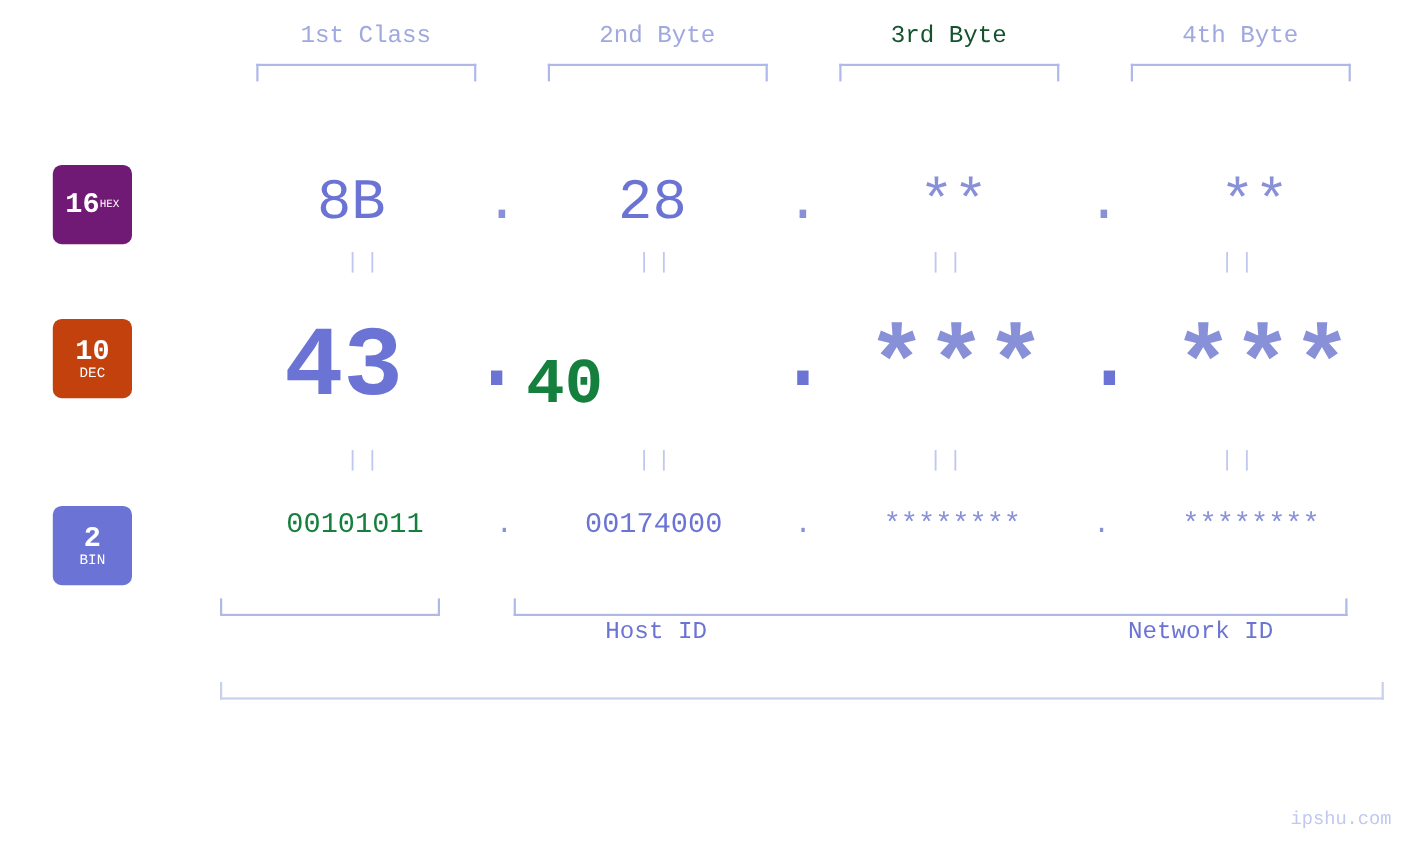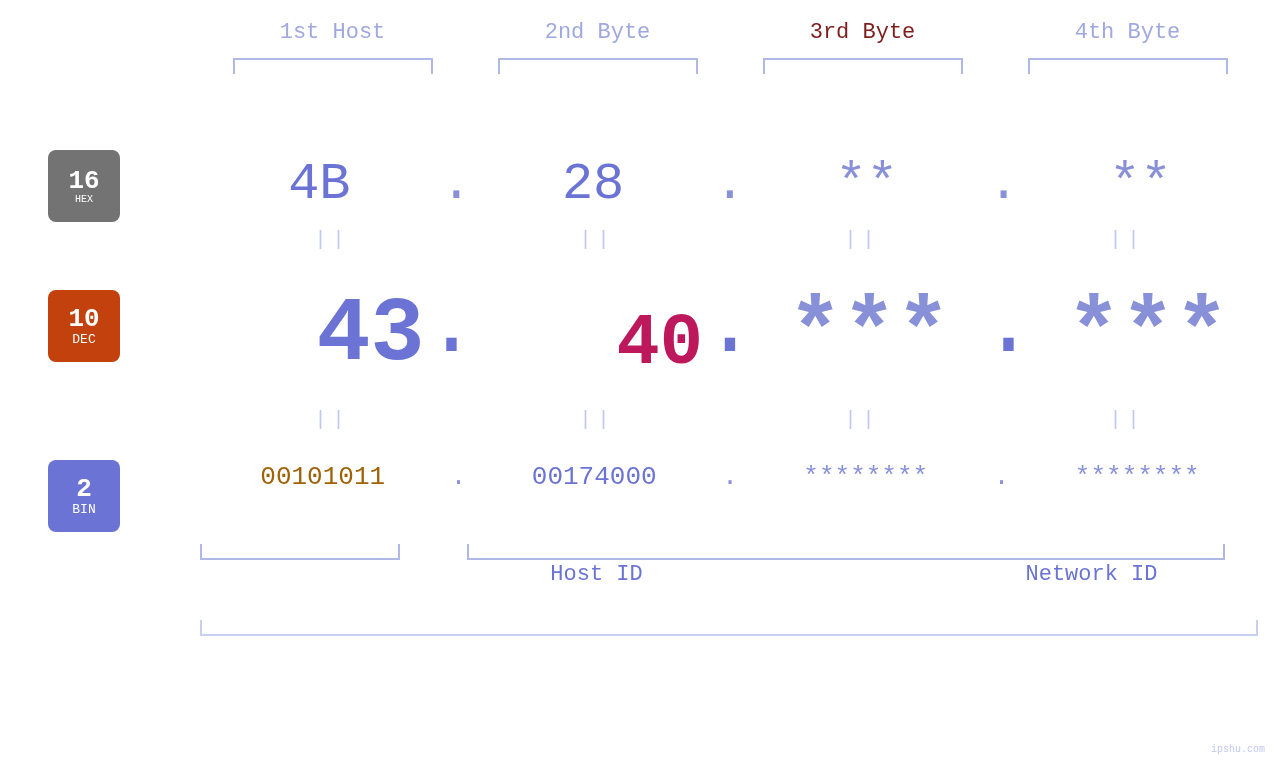--- a/index.html
+++ b/index.html
@@ -21,40 +21,40 @@
       width: 1285px;
       height: 767px;
     }
   </style>
 </head>
 <body>
 
 <div class="full-layout">
 
   <div style="display:flex; position:absolute; top:20px; left:200px; width:1060px; justify-content:space-around;">
-    <div style="width:235px; text-align:center; color:#a0a8e0; font-size:22px; font-family:'Courier New',monospace;">1st Host</div>
+    <div style="width:235px; text-align:center; color:#a0a8e0; font-size:22px; font-family:'Courier New',monospace;">1st Class</div>
     <div style="width:235px; text-align:center; color:#a0a8e0; font-size:22px; font-family:'Courier New',monospace;">2nd Byte</div>
-    <div style="width:235px; text-align:center; color:#7f1d1d; font-size:22px; font-family:'Courier New',monospace;">3rd Byte</div>
+    <div style="width:235px; text-align:center; color:#14532d; font-size:22px; font-family:'Courier New',monospace;">3rd Byte</div>
     <div style="width:235px; text-align:center; color:#a0a8e0; font-size:22px; font-family:'Courier New',monospace;">4th Byte</div>
   </div>
 
   <div style="display:flex; position:absolute; top:58px; left:200px; width:1060px; justify-content:space-around;">
     <div style="width:200px; height:16px; border:2px solid #b0b8e8; border-bottom:none;"></div>
     <div style="width:200px; height:16px; border:2px solid #b0b8e8; border-bottom:none;"></div>
     <div style="width:200px; height:16px; border:2px solid #b0b8e8; border-bottom:none;"></div>
     <div style="width:200px; height:16px; border:2px solid #b0b8e8; border-bottom:none;"></div>
   </div>
 
-  <div style="position:absolute; top:150px; left:48px; width:72px; height:72px; background:#737373; border-radius:8px; display:flex; flex-direction:column; align-items:center; justify-content:center;">
+  <div style="position:absolute; top:150px; left:48px; width:72px; height:72px; background:#701a75; border-radius:8px; display:flex; flex-direction:row; align-items:center; justify-content:center;">
     <span style="color:white; font-size:26px; font-weight:bold; line-height:1;">16</span>
     <span style="color:white; font-size:10px;">HEX</span>
   </div>
 
   <div style="position:absolute; top:155px; left:200px; width:1060px; display:flex; align-items:center; justify-content:space-around;">
-    <div style="width:235px; text-align:center; color:#6b74d4; font-size:52px; font-family:'Courier New',monospace;">4B</div>
+    <div style="width:235px; text-align:center; color:#6b74d4; font-size:52px; font-family:'Courier New',monospace;">8B</div>
     <div style="color:#8890d8; font-size:52px; font-family:'Courier New',monospace; margin-top:0;">.</div>
     <div style="width:235px; text-align:center; color:#6b74d4; font-size:52px; font-family:'Courier New',monospace;">28</div>
     <div style="color:#8890d8; font-size:52px; font-family:'Courier New',monospace;">.</div>
     <div style="width:235px; text-align:center; color:#8890d8; font-size:52px; font-family:'Courier New',monospace;">**</div>
     <div style="color:#8890d8; font-size:52px; font-family:'Courier New',monospace;">.</div>
     <div style="width:235px; text-align:center; color:#8890d8; font-size:52px; font-family:'Courier New',monospace;">**</div>
   </div>
 
   <div style="position:absolute; top:228px; left:200px; width:1060px; display:flex; justify-content:space-around;">
     <div style="width:235px; text-align:center; color:#c0c8f0; font-size:20px; letter-spacing:6px;">||</div>
@@ -62,43 +62,43 @@
     <div style="width:235px; text-align:center; color:#c0c8f0; font-size:20px; letter-spacing:6px;">||</div>
     <div style="width:235px; text-align:center; color:#c0c8f0; font-size:20px; letter-spacing:6px;">||</div>
   </div>
 
   <div style="position:absolute; top:290px; left:48px; width:72px; height:72px; background:#c2410c; border-radius:8px; display:flex; flex-direction:column; align-items:center; justify-content:center;">
     <span style="color:white; font-size:26px; font-weight:bold; line-height:1;">10</span>
     <span style="color:white; font-size:13px;">DEC</span>
   </div>
 
   <div style="position:absolute; top:270px; left:200px; width:1060px; display:flex; align-items:flex-end; justify-content:space-around; height:110px;">
-    <div style="width:235px; text-align:right; color:#6b74d4; font-size:90px; font-weight:bold; font-family:'Courier New',monospace; line-height:1;">43</div>
+    <div style="width:235px; text-align:center; color:#6b74d4; font-size:90px; font-weight:bold; font-family:'Courier New',monospace; line-height:1;">43</div>
     <div style="color:#6b74d4; font-size:90px; font-family:'Courier New',monospace; line-height:1; padding-bottom:8px;">.</div>
-    <div style="width:235px; text-align:right; color:#be185d; font-size:72px; font-weight:bold; font-family:'Courier New',monospace; line-height:1;">40</div>
+    <div style="width:235px; text-align:left; color:#15803d; font-size:58px; font-weight:bold; font-family:'Courier New',monospace; line-height:1;">40</div>
     <div style="color:#6b74d4; font-size:90px; font-family:'Courier New',monospace; line-height:1; padding-bottom:8px;">.</div>
     <div style="width:235px; text-align:center; color:#8890d8; font-size:90px; font-weight:bold; font-family:'Courier New',monospace; line-height:1;">***</div>
     <div style="color:#6b74d4; font-size:90px; font-family:'Courier New',monospace; line-height:1; padding-bottom:8px;">.</div>
     <div style="width:235px; text-align:center; color:#8890d8; font-size:90px; font-weight:bold; font-family:'Courier New',monospace; line-height:1;">***</div>
   </div>
 
   <div style="position:absolute; top:408px; left:200px; width:1060px; display:flex; justify-content:space-around;">
     <div style="width:235px; text-align:center; color:#c0c8f0; font-size:20px; letter-spacing:6px;">||</div>
     <div style="width:235px; text-align:center; color:#c0c8f0; font-size:20px; letter-spacing:6px;">||</div>
     <div style="width:235px; text-align:center; color:#c0c8f0; font-size:20px; letter-spacing:6px;">||</div>
     <div style="width:235px; text-align:center; color:#c0c8f0; font-size:20px; letter-spacing:6px;">||</div>
   </div>
 
   <div style="position:absolute; top:460px; left:48px; width:72px; height:72px; background:#6b74d4; border-radius:8px; display:flex; flex-direction:column; align-items:center; justify-content:center;">
     <span style="color:white; font-size:26px; font-weight:bold; line-height:1;">2</span>
     <span style="color:white; font-size:13px;">BIN</span>
   </div>
 
   <div style="position:absolute; top:462px; left:200px; width:1060px; display:flex; align-items:center; justify-content:space-around;">
-    <div style="width:235px; text-align:center; color:#a16207; font-size:26px; font-family:'Courier New',monospace;">00101011</div>
+    <div style="width:235px; text-align:center; color:#15803d; font-size:26px; font-family:'Courier New',monospace;">00101011</div>
     <div style="color:#8890d8; font-size:26px; font-family:'Courier New',monospace;">.</div>
     <div style="width:235px; text-align:center; color:#6b74d4; font-size:26px; font-family:'Courier New',monospace;">00174000</div>
     <div style="color:#8890d8; font-size:26px; font-family:'Courier New',monospace;">.</div>
     <div style="width:235px; text-align:center; color:#8890d8; font-size:26px; font-family:'Courier New',monospace;">********</div>
     <div style="color:#8890d8; font-size:26px; font-family:'Courier New',monospace;">.</div>
     <div style="width:235px; text-align:center; color:#8890d8; font-size:26px; font-family:'Courier New',monospace;">********</div>
   </div>
 
   <div style="position:absolute; top:544px; left:200px; display:flex; align-items:flex-start;">
 
@@ -110,15 +110,15 @@
   </div>
 
   <div style="position:absolute; top:562px; left:200px; display:flex; align-items:center;">
     <div style="width:758px; text-align:center; color:#6b74d4; font-size:22px; font-family:'Courier New',monospace; padding-left:35px;">Host ID</div>
     <div style="width:267px; text-align:center; color:#6b74d4; font-size:22px; font-family:'Courier New',monospace;">Network ID</div>
   </div>
 
   <div style="position:absolute; top:620px; left:200px; width:1058px; height:16px; border:2px solid #c8d0f0; border-top:none;"></div>
 
 
-  <div style="position:absolute; bottom:12px; right:20px; color:#c0c8f0; font-size:10px; font-family:'Courier New',monospace;margin-left:32px;">ipshu.com</div>
+  <div style="position:absolute; bottom:12px; right:20px; color:#c0c8f0; font-size:17px; font-family:'Courier New',monospace;margin-left:32px;">ipshu.com</div>
 
 </div>
 
 </body></html>

